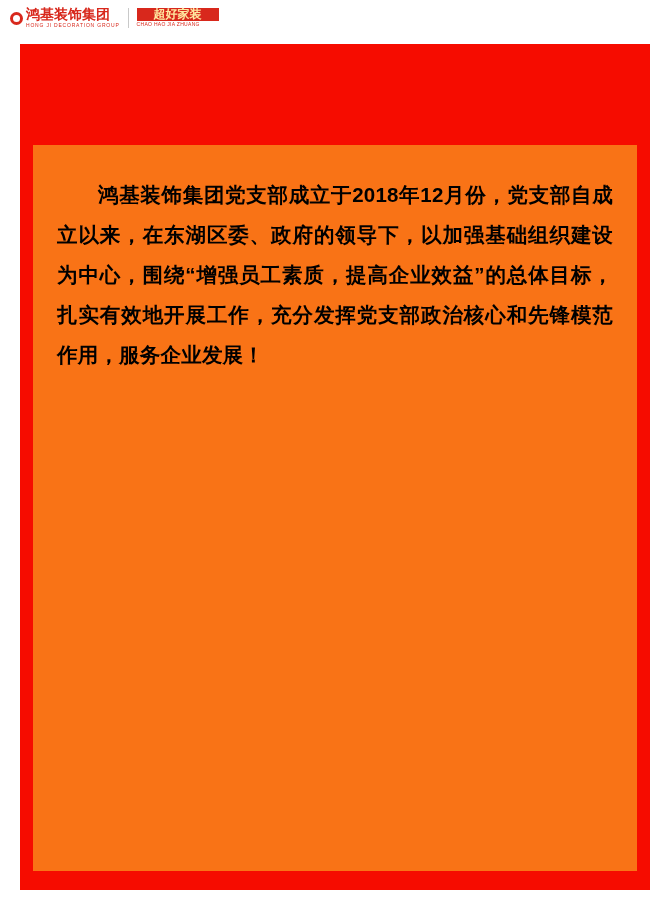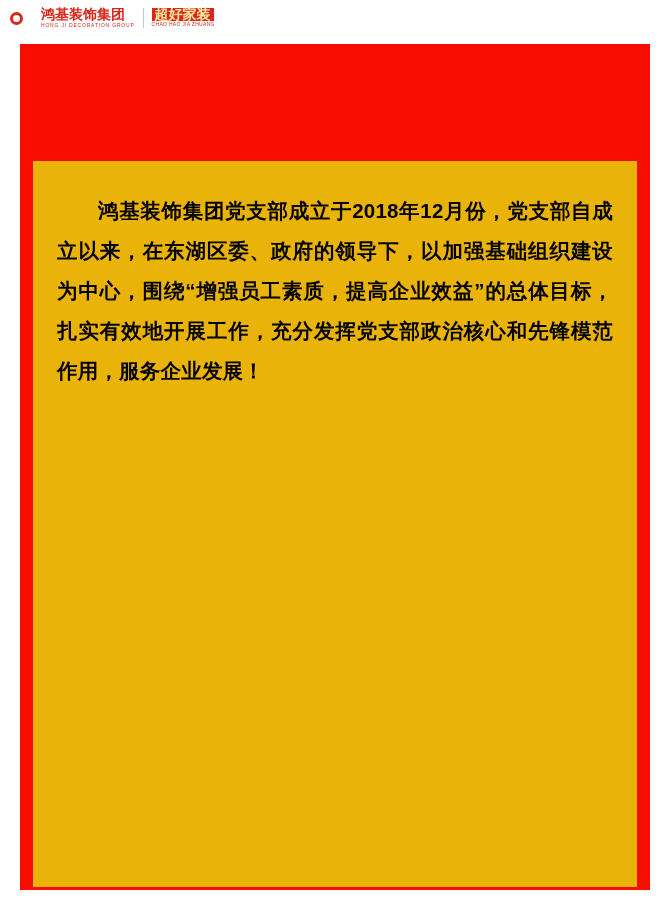--- a/index.html
+++ b/index.html
@@ -33,21 +33,21 @@
   }
   .logo-wrap {
     display: flex;
     align-items: center;
     margin-left: 10px;
     gap: 4px;
   }
   .logo-main {
     display: flex;
     align-items: center;
-    gap: 18px;
+    gap: 3px;
   }
   .logo-mark {
     width: 13px;
     height: 13px;
     border-radius: 50%;
     background: #d8281c;
     position: relative;
     flex: none;
   }
   .logo-mark::after {
@@ -82,23 +82,23 @@
     margin: 0 4px;
   }
   .logo-badge {
     display: flex;
     flex-direction: column;
     align-items: flex-start;
   }
   .logo-badge-top {
     background: #d8281c;
     color: #ffe8a0;
-    font-size: 14px;
+    font-size: 12px;
     font-weight: bold;
-    padding: 1px 3px;
+    padding: 1px 17px;
     line-height: 11px;
     white-space: nowrap;
   }
   .logo-badge-bottom {
     font-size: 5px;
     color: #d8281c;
     line-height: 7px;
     letter-spacing: 0.3px;
     white-space: nowrap;
   }
@@ -133,24 +133,23 @@
     color: #f60c00;
     letter-spacing: 2px;
     white-space: nowrap;
   }
   .content-card {
     position: absolute;
     left: 13px;
     top: 101px;
     width: 604px;
     height: 726px;
-    background: #eab308;
+    background: #f97316;
     box-sizing: border-box;
     padding: 30px 24px 20px 24px;
-    margin-top: 16px;
   }
   .body-text {
     font-size: 20.5px;
     font-weight: bold;
     color: #000000;
     line-height: 40px;
     text-indent: 41px;
     text-align: justify;
     letter-spacing: 0.2px;
     margin: 0;

